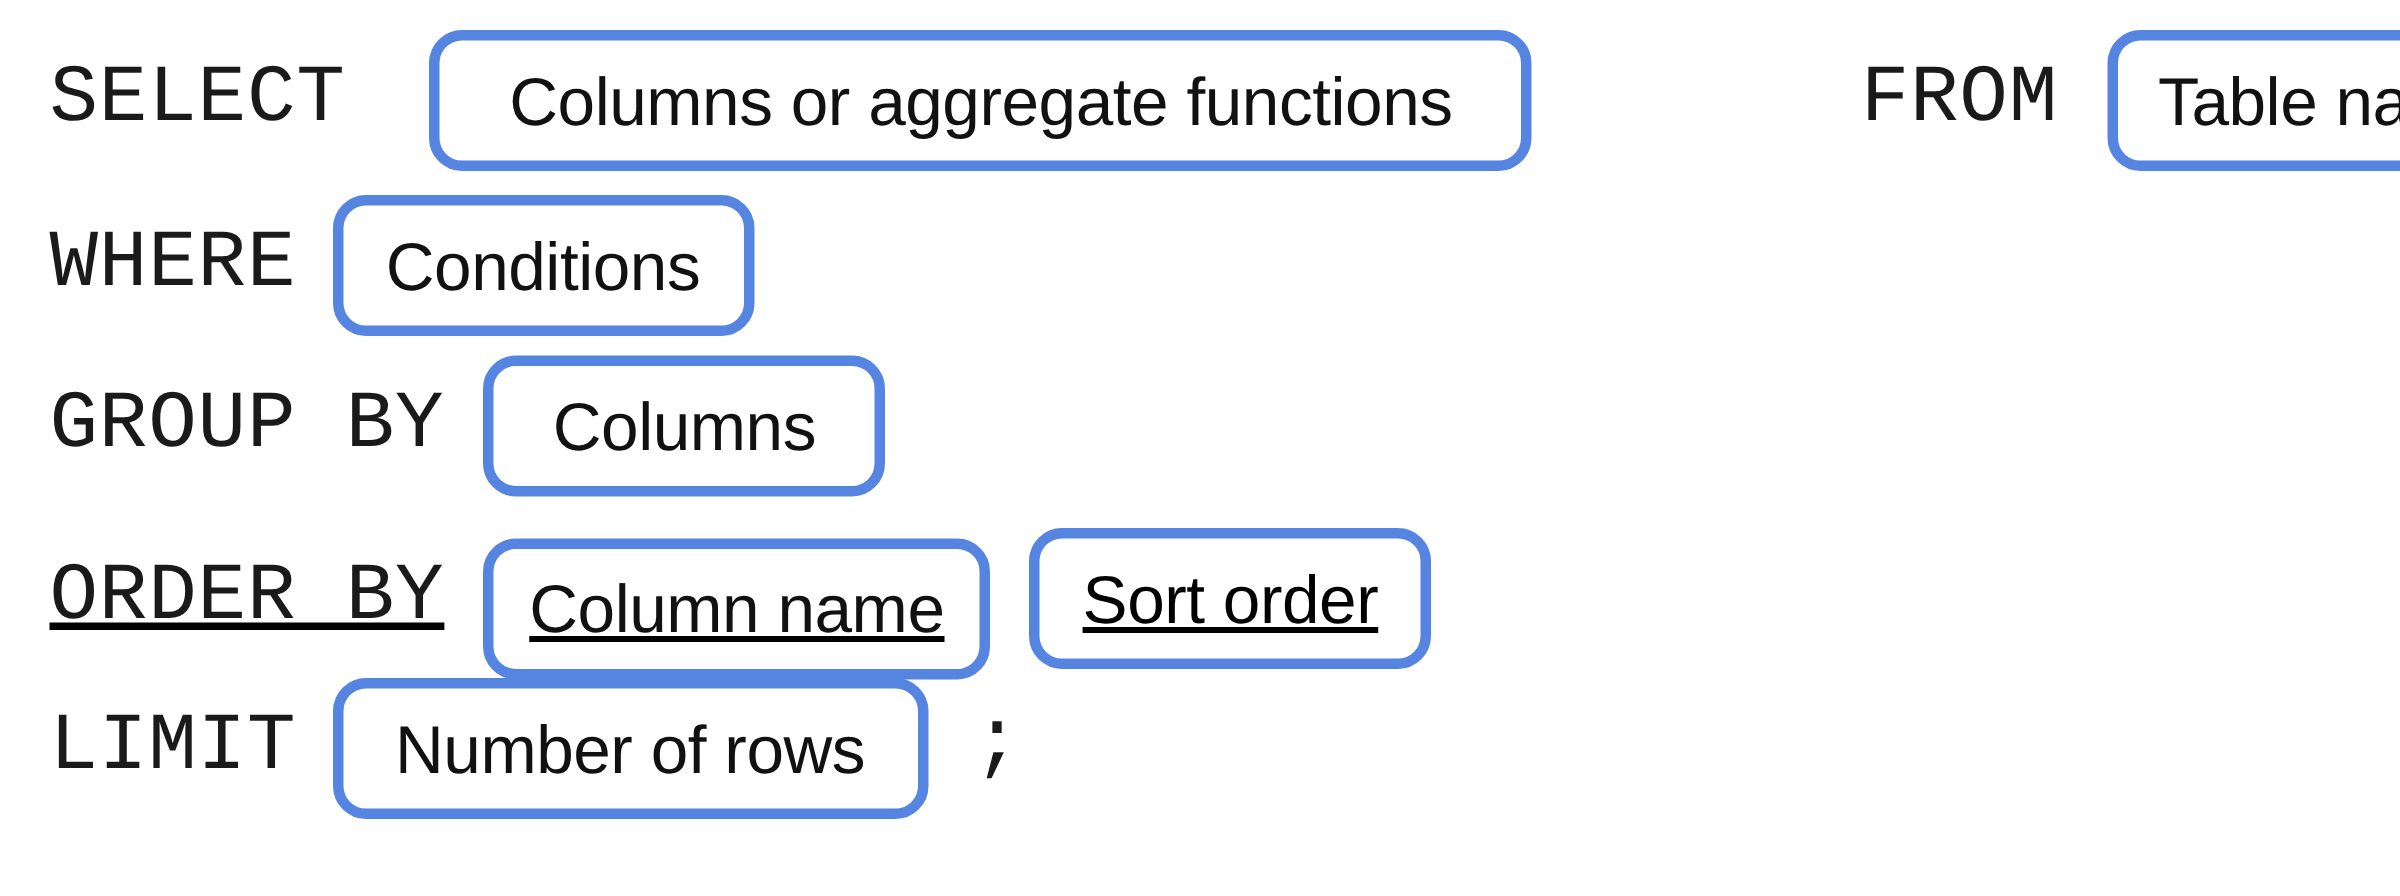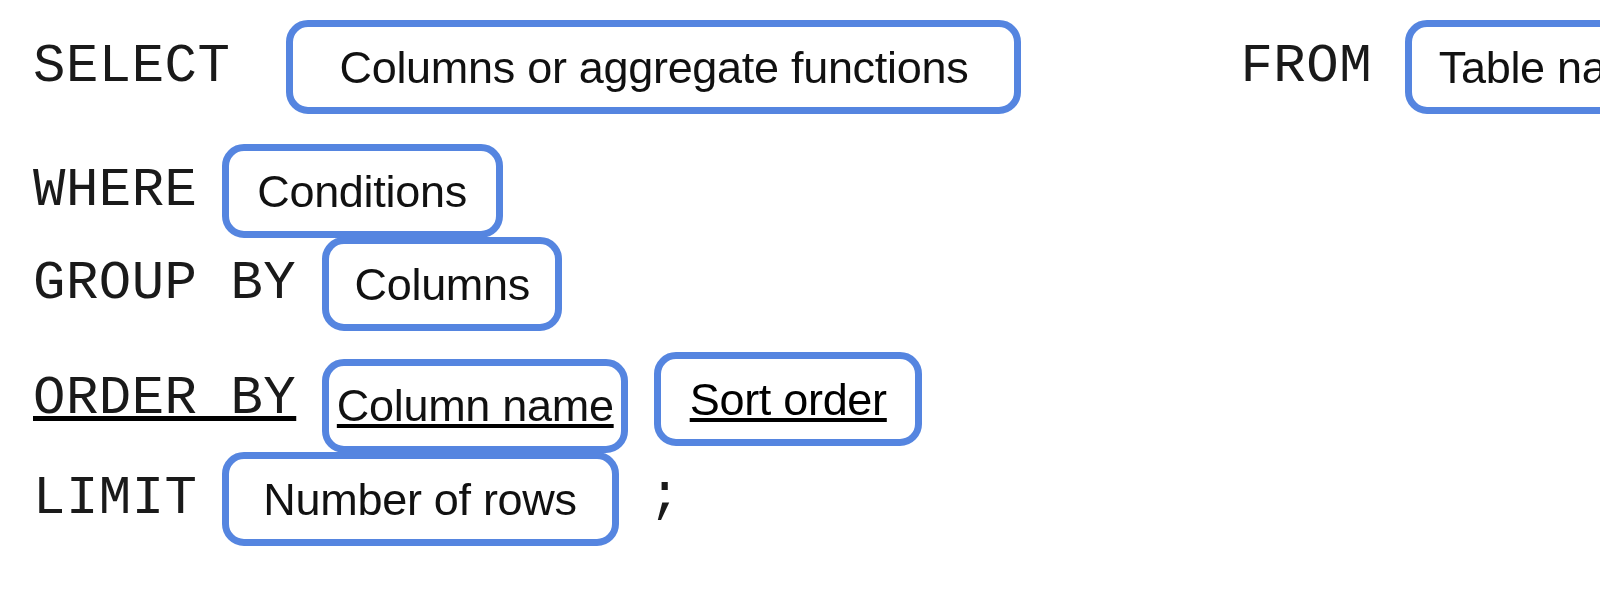--- a/index.html
+++ b/index.html
@@ -28,21 +28,21 @@
     position: absolute;
     left: 0;
     width: 1600px;
     height: 110px;
     display: flex;
     flex-direction: row;
     align-items: center;
   }
 
   .row-1 { top: 12px; }
-  .row-2 { top: 136px; }
+  .row-2 { top: 122px; }
   .row-3 { top: 229px; }
   .row-4 { top: 344px; text-decoration: underline; }
   .row-5 { top: 444px; }
 
   
   .keyword {
     font-family: "Liberation Mono", "DejaVu Sans Mono", monospace;
     font-size: 54px;
     font-weight: 400;
     color: #1a1a1a;
@@ -117,29 +117,29 @@
     <span class="keyword">WHERE</span>
     <span class="gap-sm"></span>
     <div class="slot" style="width: 281px; border-color: rgb(85, 133, 224);">
       <span class="slot-label" style="color: rgb(17, 17, 17);">Conditions</span>
     </div>
   </div>
 
   <div class="clause-row row-3">
     <span class="keyword">GROUP BY</span>
     <span class="gap-md"></span>
-    <div class="slot" style="width: 240px; border-color: rgb(85, 133, 224);">
+    <div class="slot" style="width: 268px; border-color: rgb(85, 133, 224);">
       <span class="slot-label" style="color: rgb(17, 17, 17);">Columns</span>
     </div>
   </div>
 
   <div class="clause-row row-4">
     <span class="keyword">ORDER BY</span>
     <span class="gap-md"></span>
-    <div class="slot" style="width: 306px; border-color: rgb(85, 133, 224); margin-top: 13px;">
+    <div class="slot" style="width: 338px; border-color: rgb(85, 133, 224); margin-top: 13px;">
       <span class="slot-label" style="color: rgb(17, 17, 17);">Column name</span>
     </div>
     <span class="gap-md"></span>
     <div class="slot" style="width: 268px; border-color: rgb(85, 133, 224);">
       <span class="slot-label" style="color: #000000;">Sort order</span>
     </div>
   </div>
 
   <div class="clause-row row-5">
     <span class="keyword">LIMIT</span>

